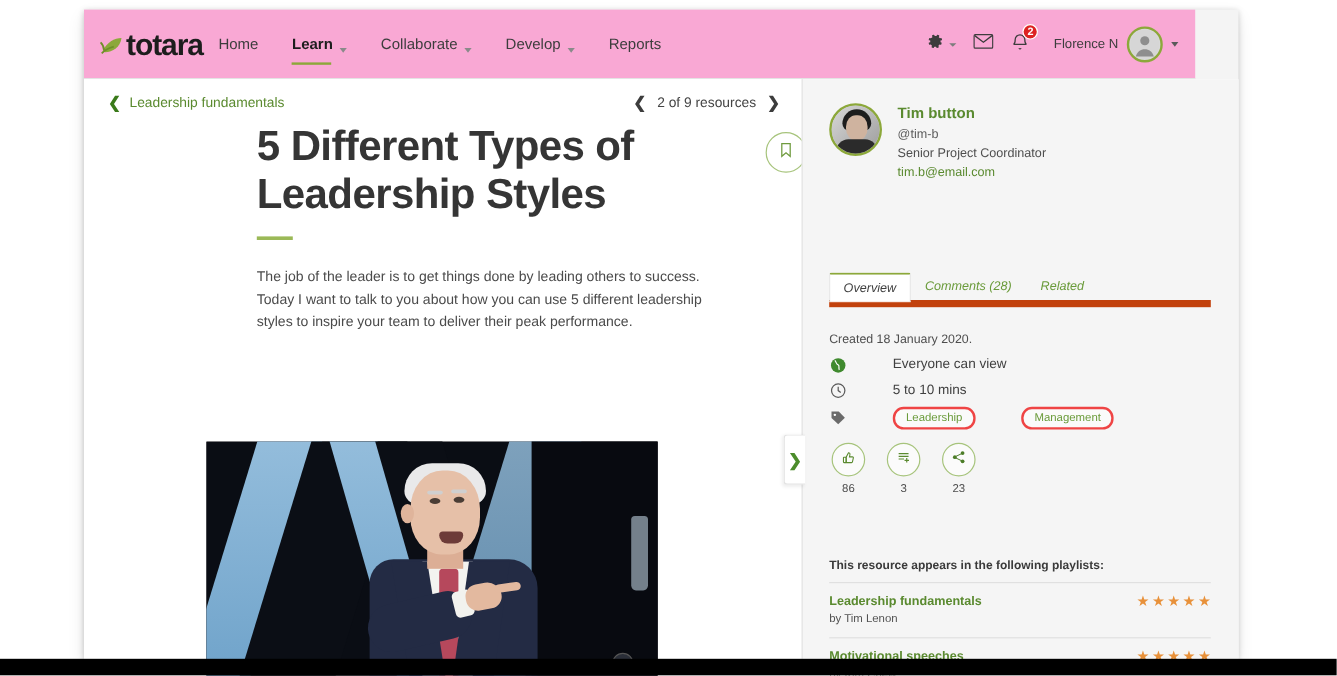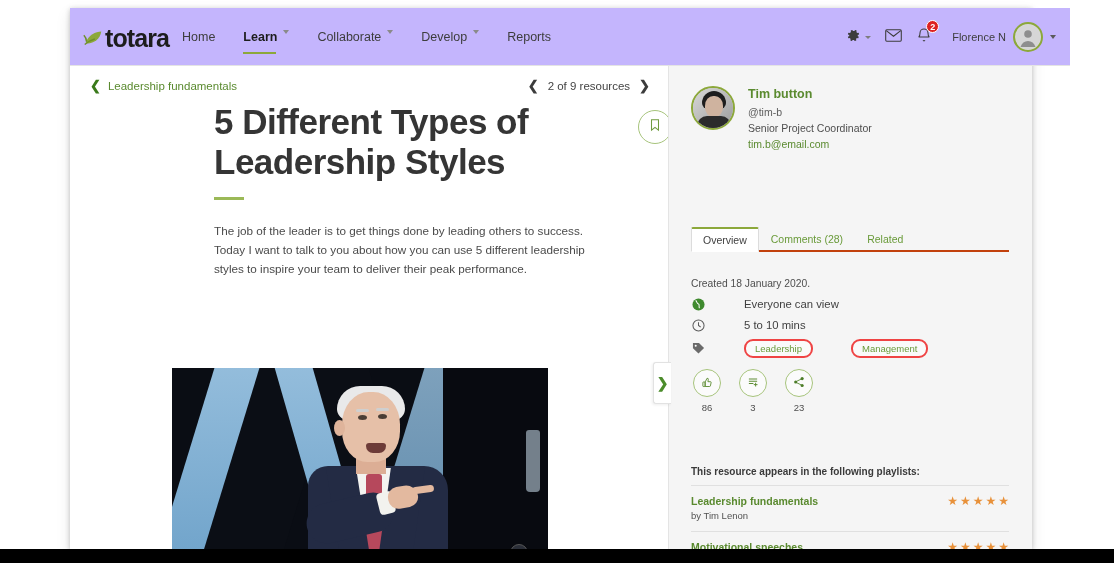--- a/index.html
+++ b/index.html
@@ -24,22 +24,22 @@
   .page {
     position: absolute;
     left: 70px; top: 8px;
     width: 962px; height: 541px;
     background: #f4f4f4;
     box-shadow: 0 1px 5px rgba(0,0,0,.22), 0 6px 14px rgba(0,0,0,.10);
   }
   
   .topnav {
     position: absolute; left: 0; top: 0;
-    width: 1000px; height: 58px;
-    background: #c4b5fd;
+    width: 926px; height: 58px;
+    background: #f9a8d4;
     border-bottom: 1px solid #e4e4e4;
     box-sizing: border-box;
   }
   .brand {
     position: absolute; left: 12px; top: 16px;
     display: flex; align-items: center;
     height: 28px;
   }
   .brand-leaf { width: 22px; height: 22px; margin-right: 1px; }
   .brand-text {
@@ -48,21 +48,21 @@
   }
   .nav-items {
     position: absolute; left: 112px; top: 0;
     height: 58px; display: flex; align-items: center;
   }
   .nav-item {
     position: relative;
     font-size: 12.5px; color: #3d3d3d;
     padding: 0 0; margin-right: 28px;
     cursor: pointer; white-space: nowrap;
-    display: flex; align-items: flex-start;
+    display: flex; align-items: flex-end;
   }
   .nav-item .caret {
     display: inline-block;
     margin-left: 6px;
     width: 0; height: 0;
     border-left: 3.5px solid transparent;
     border-right: 3.5px solid transparent;
     border-top: 4px solid #8a8a8a;
   }
   .nav-item.active { font-weight: bold; color: #1d1d1d; }
@@ -294,22 +294,22 @@
     background:#2b2b2b; border-radius:10px 10px 0 0;
   }
   .profile-text { margin-left: 13px; }
   .profile-name { font-size: 12.5px; font-weight: bold; color: #5a8a2f; line-height: 1.4; cursor:pointer;}
   .profile-handle { font-size: 10.5px; color: #5d5d5d; line-height: 1.55; }
   .profile-role { font-size: 10.5px; color: #4e4e4e; line-height: 1.55; }
   .profile-email { font-size: 10.5px; color: #5a8a2f; line-height: 1.55; cursor:pointer;}
   .tabs {
     position: absolute; left: 22px; top: 160px;
     width: 318px; height: 24px;
-    border-bottom: 2px solid #c2410c;
-    display: flex; align-items: center;
+    border-bottom: 6px solid #c2410c;
+    display: flex; align-items: center; font-style: italic;
   }
   .tab {
     font-size: 10.5px; color: #6a9b3a; cursor: pointer;
     padding: 5px 11px 5px 11px; position: relative; top: 1px;
     border: 1px solid transparent; box-sizing: border-box;
   }
   .tab.active {
     color: #3f3f3f; background: #ffffff;
     border: 1px solid #dcdcdc; border-bottom-color: #ffffff;
     border-top: 2px solid #8ca83a;

